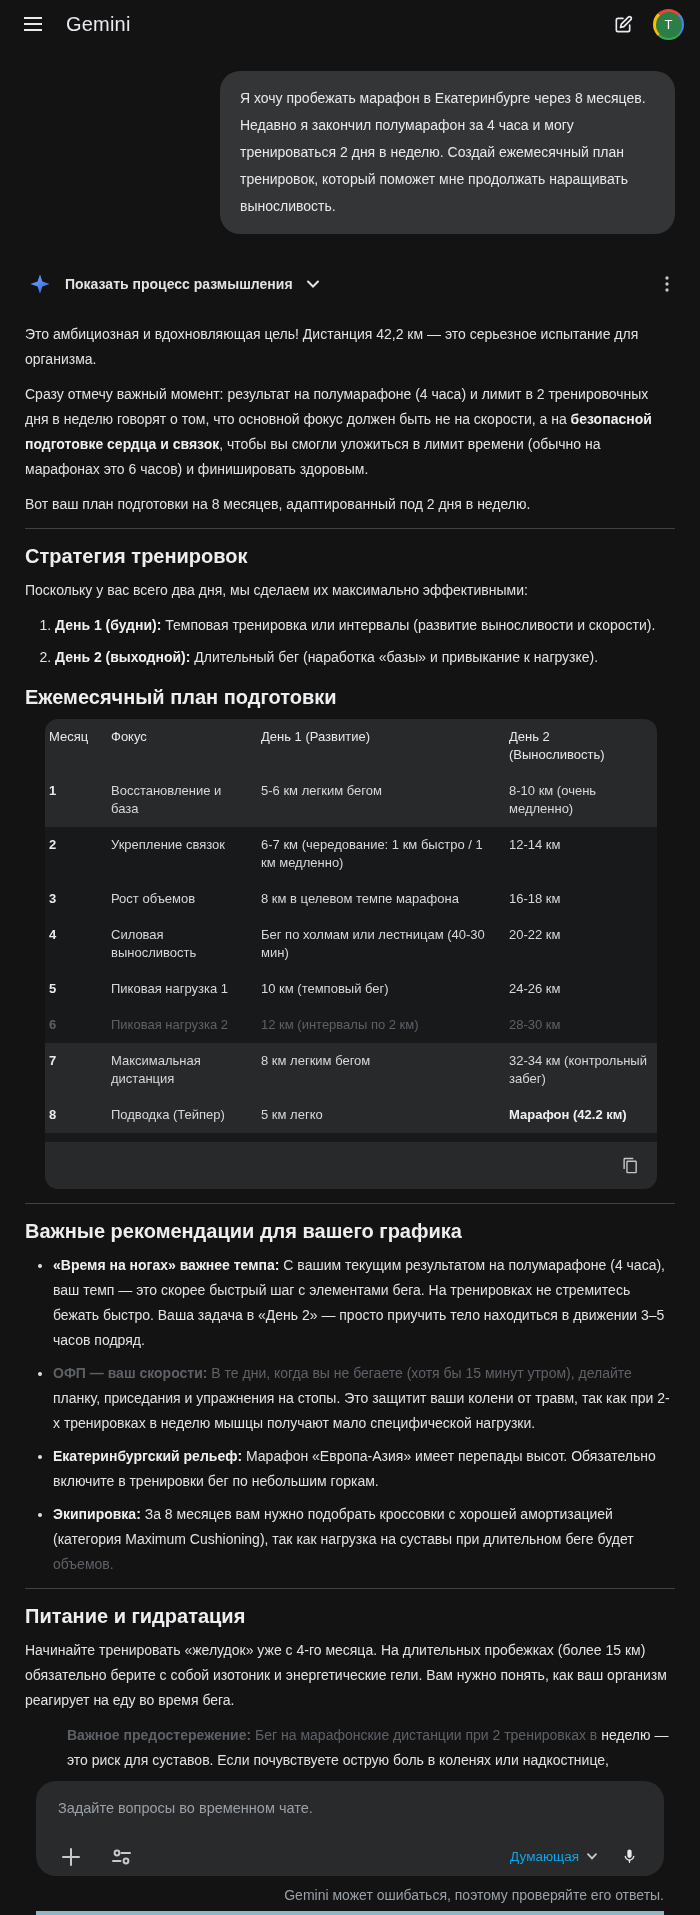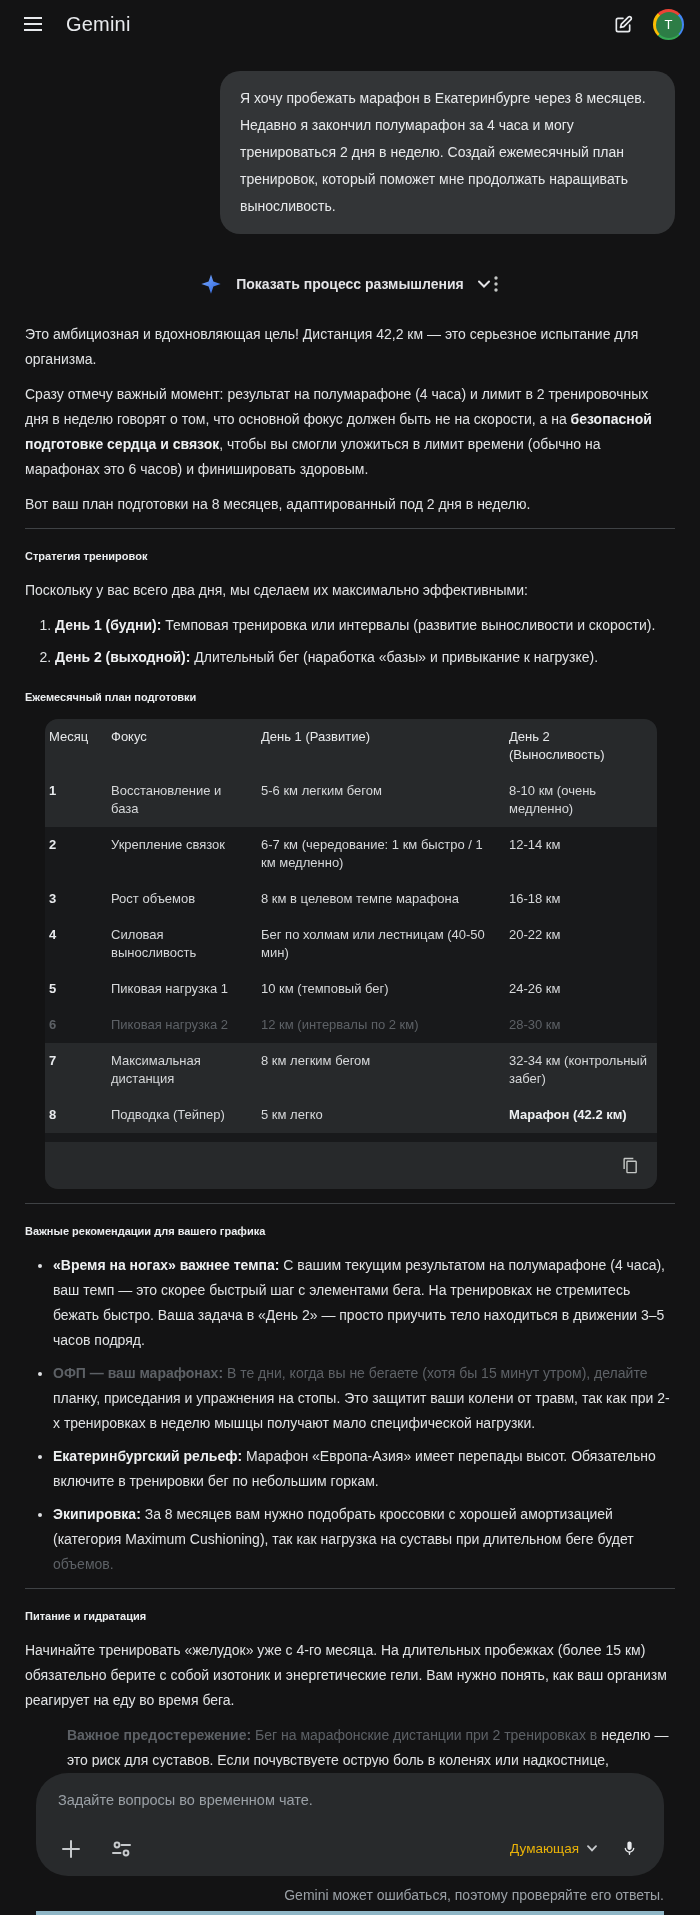--- a/index.html
+++ b/index.html
@@ -20,27 +20,27 @@
   .avatar-ring { width:31px; height:31px; border-radius:50%; cursor:pointer;
     background:conic-gradient(from -45deg, #ea4335 0 25%, #4285f4 0 50%, #34a853 0 75%, #fbbc04 0 100%);
     display:flex; align-items:center; justify-content:center; }
   .avatar-inner { width:26px; height:26px; border-radius:50%; background:#2d7d46; color:#fff; font-size:13px; display:flex; align-items:center; justify-content:center; }
 
   
   .chat { flex:1 1 auto; min-height:0; overflow:hidden; padding:22px 25px 0; }
   .user-row { display:flex; justify-content:flex-end; margin-bottom:38px; }
   .user-bubble { max-width:455px; background:#333537; color:#e7e9eb; border-radius:20px; padding:14px 20px; font-size:14px; line-height:27px; }
 
-  .thinking-row { display:flex; align-items:center; justify-content:center; margin:0 2px 26px 4px; }
+  .thinking-row { display:flex; align-items:center; justify-content:space-between; margin:0 2px 26px 4px; }
   .thinking-left { display:flex; align-items:center; gap:14px; cursor:pointer; }
   .thinking-label { font-size:14px; font-weight:700; color:#e3e3e6; }
 
   .answer { font-size:14px; line-height:25px; color:#e0e2e4; }
   .answer p { margin:0 0 10px; }
-  .answer h3 { font-size:11px; color:#eceef0; margin:15px 0 9px; }
+  .answer h3 { font-size:20px; color:#eceef0; margin:15px 0 9px; }
   .answer b { color:#eef0f2; }
   hr.divider { border:0; border-top:1px solid #3f4245; margin:11px 0; }
 
   .answer ol { margin:2px 0 10px; padding-left:30px; }
   .answer ol li { margin-bottom:7px; }
   .answer ul { margin:2px 0 8px; padding-left:28px; }
   .answer ul li { margin-bottom:8px; }
   .dim { color:#5d6166 !important; }
 
   
@@ -52,26 +52,26 @@
   .table-card thead th { font-weight:400; color:#e6e8ea; }
   .table-card td:first-child { font-weight:700; color:#e8eaed; }
   .table-card tr.shade { background:#27292b; }
   .table-card tr.dimrow td { color:#5d6166; }
   .card-footer { background:#27292b; margin-top:9px; padding:11px 14px; display:flex; justify-content:flex-end; }
 
   .quote { margin:0 0 10px 42px; }
 
   
   .composer-wrap { flex:0 0 auto; margin-top:auto; padding:6px 36px 0; }
-  .composer { background:#282a2c; border-radius:32px; padding:17px 22px 13px; cursor:text; }
+  .composer { background:#282a2c; border-radius:20px; padding:17px 22px 5px; cursor:text; }
   .placeholder { color:#9aa0a6; font-size:14.5px; line-height:20px; }
   .composer-controls { display:flex; align-items:center; justify-content:space-between; margin-top:24px; }
   .controls-left { display:flex; align-items:center; gap:24px; }
   .controls-right { display:flex; align-items:center; gap:20px; }
-  .model-picker { display:flex; align-items:center; gap:8px; color:#eab308; font-size:13.5px; cursor:pointer; }
+  .model-picker { display:flex; align-items:center; gap:8px; color:#0ea5e9; font-size:13.5px; cursor:pointer; }
   .disclaimer { text-align:right; color:#9aa0a6; font-size:14px; margin:11px 0 8px; }
   .bottom-bar { height:4px; background:#8fb6c6; width:100%; }
 </style>
 </head>
 <body>
 
 <div class="page">
 
   <header>
     <div class="h-left">
@@ -172,21 +172,21 @@
               </tr>
               <tr>
                 <td>3</td>
                 <td>Рост объемов</td>
                 <td>8 км в целевом темпе марафона</td>
                 <td>16-18 км</td>
               </tr>
               <tr>
                 <td>4</td>
                 <td>Силовая выносливость</td>
-                <td>Бег по холмам или лестницам (40-50 мин)</td>
+                <td>Бег по холмам или лестницам (40-30 мин)</td>
                 <td>20-22 км</td>
               </tr>
               <tr>
                 <td>5</td>
                 <td>Пиковая нагрузка 1</td>
                 <td>10 км (темповый бег)</td>
                 <td>24-26 км</td>
               </tr>
               <tr class="dimrow">
                 <td>6</td>
@@ -215,21 +215,21 @@
               </svg>
           </button>
         </div>
       </div>
 
       <hr class="divider">
 
       <h3>Важные рекомендации для вашего графика</h3>
       <ul>
           <li><b>«Время на ногах» важнее темпа:</b> С вашим текущим результатом на полумарафоне (4 часа), ваш темп — это скорее быстрый шаг с элементами бега. На тренировках не стремитесь бежать быстро. Ваша задача в «День 2» — просто приучить тело находиться в движении 3–5 часов подряд.</li>
-          <li><b class="dim">ОФП — ваш марафонах:</b> <span class="dim">В те дни, когда вы не бегаете (хотя бы 15 минут утром), делайте</span> планку, приседания и упражнения на стопы. Это защитит ваши колени от травм, так как при 2-х тренировках в неделю мышцы получают мало специфической нагрузки.</li>
+          <li><b class="dim">ОФП — ваш скорости:</b> <span class="dim">В те дни, когда вы не бегаете (хотя бы 15 минут утром), делайте</span> планку, приседания и упражнения на стопы. Это защитит ваши колени от травм, так как при 2-х тренировках в неделю мышцы получают мало специфической нагрузки.</li>
           <li><b>Екатеринбургский рельеф:</b> Марафон «Европа-Азия» имеет перепады высот. Обязательно включите в тренировки бег по небольшим горкам.</li>
           <li><b>Экипировка:</b> За 8 месяцев вам нужно подобрать кроссовки с хорошей амортизацией (категория Maximum Cushioning), так как нагрузка на суставы при длительном беге будет <span class="dim">объемов.</span></li>
         </ul>
 
       <hr class="divider">
 
       <h3>Питание и гидратация</h3>
       <p>Начинайте тренировать «желудок» уже с 4-го месяца. На длительных пробежках (более 15 км) обязательно берите с собой изотоник и энергетические гели. Вам нужно понять, как ваш организм реагирует на еду во время бега.</p>
       <div class="quote">
         <b class="dim">Важное предостережение:</b>

